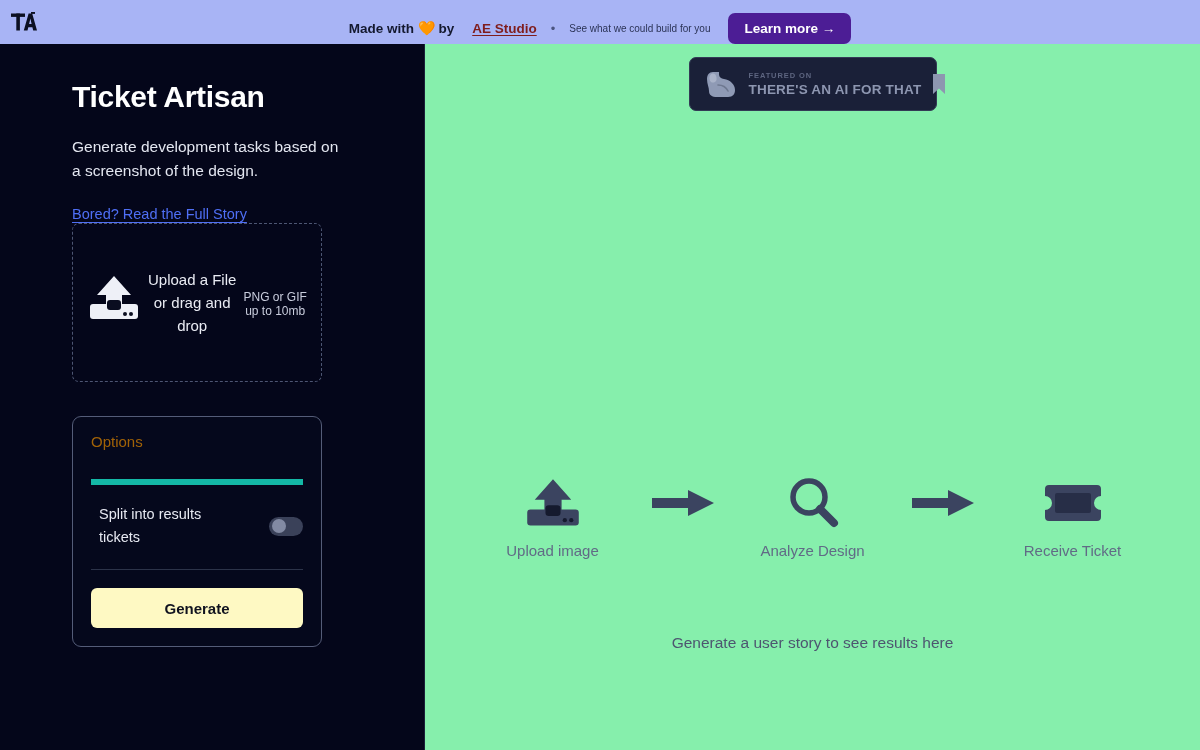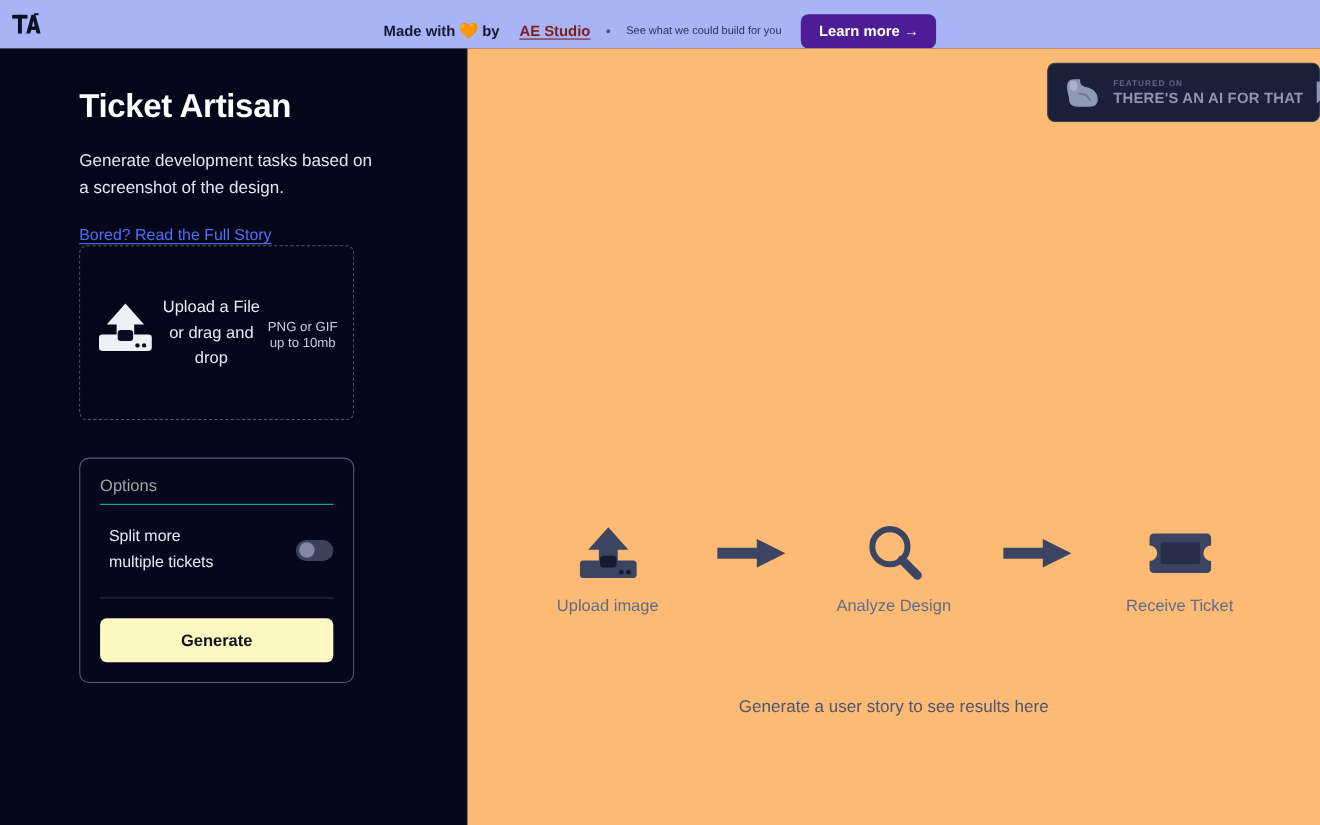--- a/index.html
+++ b/index.html
@@ -169,23 +169,23 @@
   
   .options-card {
     width: 250px;
     border: 1px solid #545c78;
     border-radius: 9px;
     padding: 16px 18px 18px 18px;
     background: #05081c;
   }
   .options-title {
     font-size: 15px;
-    color: #a3a3a3;
-    padding-bottom: 8px;
-    border-bottom: 1px solid #14b8a6;
+    color: #a16207;
+    padding-bottom: 29px;
+    border-bottom: 6px solid #14b8a6;
   }
   .option-row {
     display: flex;
     align-items: center;
     justify-content: space-between;
     gap: 10px;
     padding: 18px 0 20px 0;
     border-bottom: 1px solid #2c3349;
   }
   .option-label {
@@ -224,25 +224,25 @@
     font-family: "Liberation Sans", sans-serif;
     font-size: 15px;
     font-weight: 700;
     cursor: pointer;
   }
 
   
   .main-panel {
     flex: 1;
     height: 706px;
-    background: #fdba74;
+    background: #86efac;
     position: relative;
     display: flex;
     flex-direction: column;
-    align-items: flex-end;
+    align-items: center;
   }
 
   .featured-badge {
     margin-top: 13px;
     width: 248px;
     height: 54px;
     border: 1px solid #333b55;
     border-radius: 7px;
     background: #1a2038;
     display: flex;
@@ -373,21 +373,21 @@
       </span>
       <div class="dropzone-title">Upload a File or drag and drop</div>
       <div class="dropzone-hint">PNG or GIF up to 10mb</div>
     </div>
 
     
     <section class="options-card">
       <div class="options-title">Options</div>
 
       <div class="option-row">
-        <div class="option-label">Split more multiple tickets</div>
+        <div class="option-label">Split into results tickets</div>
         <div class="toggle">
           <span class="knob"></span>
         </div>
       </div>
 
       <button class="generate-btn">Generate</button>
     </section>
   </aside>
 
   <main class="main-panel">

